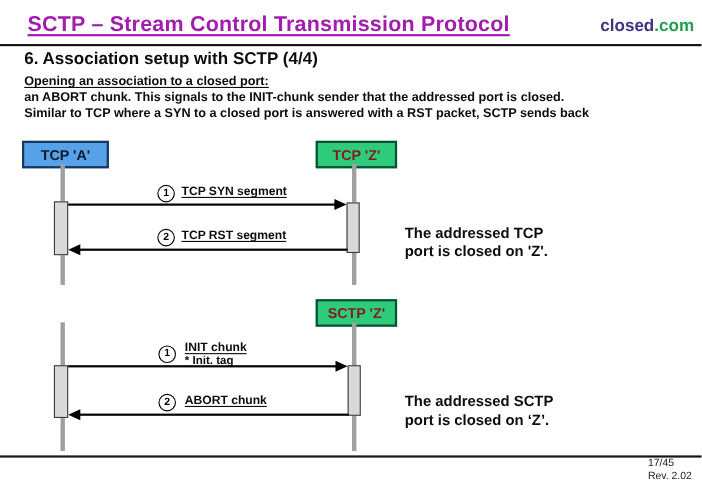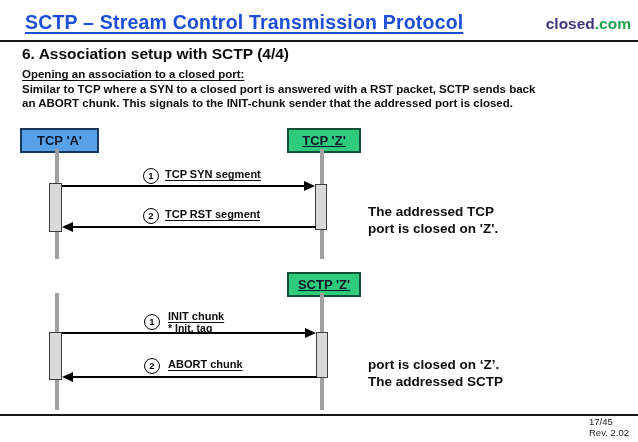--- a/index.html
+++ b/index.html
@@ -1,39 +1,39 @@
 <!DOCTYPE html>
 <html><head>
 <meta charset="utf-8">
 <style>
   html,body{margin:0;padding:0;background:#fff;}
   .slide{position:relative;width:638px;height:442px;background:#ffffff;overflow:hidden;
          font-family:"Liberation Sans",sans-serif;}
   
-  .title{position:absolute;left:25px;top:11px;font-size:19.5px;font-weight:bold;color:#1d4ed8;
+  .title{position:absolute;left:25px;top:11px;font-size:19.5px;font-weight:bold;color:#a21caf;
          text-decoration:underline;text-decoration-thickness:1.5px;text-underline-offset:3px;letter-spacing:0.2px;}
   .brand{position:absolute;top:15px;right:7px;font-size:15.5px;font-weight:bold;}
   .brand-name{color:#3D3580;}
   .brand-tld{color:#1FA14F;}
   .hrule{position:absolute;left:0;width:638px;background:#151515;}
   .header-rule{top:40px;height:2px;}
   .footer-rule{top:414px;height:1.5px;}
   
   .heading{position:absolute;left:22px;top:45px;font-size:15.5px;font-weight:bold;color:#0d0d0d;}
   .subheading{position:absolute;left:22px;top:68px;font-size:11.5px;font-weight:bold;color:#0d0d0d;
               text-decoration:underline;text-underline-offset:2px;}
   .bodytext{position:absolute;left:22px;top:83px;font-size:11.5px;font-weight:bold;color:#0d0d0d;line-height:13.5px;}
   
   .diagram{position:absolute;left:0;width:638px;}
   .d1{top:122px;height:140px;}
   .d2{top:266px;height:150px;}
   .actor{position:absolute;height:21px;border:2px solid;display:flex;align-items:center;justify-content:center;
          font-size:13px;font-weight:bold;box-sizing:content-box;}
   .actor.blue{background:#57A1E8;border-color:#17375E;color:#0f172a;}
-  .actor.green{background:#2FCB7D;border-color:#0C5132;color:#0f172a;text-decoration:underline;}
+  .actor.green{background:#2FCB7D;border-color:#0C5132;color:#7f1d1d;}
   .lifeline{position:absolute;width:4px;background:#A0A0A0;}
   .activation{position:absolute;background:#D9D9D9;border:1.5px solid #3C3C3C;box-sizing:border-box;}
   .aline{position:absolute;height:2px;background:#000;}
   .ah-r{position:absolute;width:0;height:0;border-top:5px solid transparent;border-bottom:5px solid transparent;
         border-left:11px solid #000;}
   .ah-l{position:absolute;width:0;height:0;border-top:5px solid transparent;border-bottom:5px solid transparent;
         border-right:11px solid #000;}
   .numcircle{position:absolute;width:14px;height:14px;border:1px solid #000;border-radius:50%;
              font-size:9.5px;line-height:14px;font-weight:bold;text-align:center;color:#000;background:#fff;}
   .msglabel{position:absolute;font-size:11px;font-weight:bold;color:#0d0d0d;
@@ -49,22 +49,22 @@
 
 <div class="slide">
 
   <div class="title">SCTP – Stream Control Transmission Protocol</div>
   <div class="brand"><span class="brand-name">closed</span><span class="brand-tld">.com</span></div>
   <div class="hrule header-rule"></div>
 
   <div class="heading">6. Association setup with SCTP (4/4)</div>
   <div class="subheading">Opening an association to a closed port:</div>
   <div class="bodytext">
+    <div>an ABORT chunk. This signals to the INIT-chunk sender that the addressed port is closed.</div>
     <div>Similar to TCP where a SYN to a closed port is answered with a RST packet, SCTP sends back</div>
-    <div>an ABORT chunk. This signals to the INIT-chunk sender that the addressed port is closed.</div>
   </div>
 
   <div class="diagram d1">
     <div class="actor blue" style="left:20px;top:6px;width:75px">TCP 'A'</div>
     <div class="actor green" style="left:287px;top:6px;width:70px">TCP 'Z'</div>
     <div class="lifeline" style="left:55px;top:27px;height:110px"></div>
     <div class="lifeline" style="left:320px;top:27px;height:110px"></div>
     <div class="activation" style="left:49px;top:61px;width:13px;height:49px"></div>
     <div class="activation" style="left:315px;top:62px;width:12px;height:46px"></div>
 
@@ -96,22 +96,22 @@
     <span class="numcircle" style="left:144px;top:48px">1</span>
     <span class="msglabel" style="left:168px;top:44px">INIT chunk</span>
     <span class="msgnote" style="left:168px;top:56px">* Init. tag</span>
 
     <div class="aline" style="left:72px;top:110px;width:245px"></div>
     <div class="ah-l" style="left:62px;top:106px"></div>
     <span class="numcircle" style="left:144px;top:92px">2</span>
     <span class="msglabel" style="left:168px;top:92px">ABORT chunk</span>
 
     <div class="sidenote" style="left:368px;top:71px">
+      <div>The addressed SCTP</div>
       <div>port is closed on ‘Z’.</div>
-      <div>The addressed SCTP</div>
     </div>
   </div>
 
   <div class="hrule footer-rule"></div>
   <div class="copyright">© Peter R. Egli 2016</div>
   <div class="pageblock">
     <div>17/45</div>
     <div>Rev. 2.02</div>
   </div>
 

